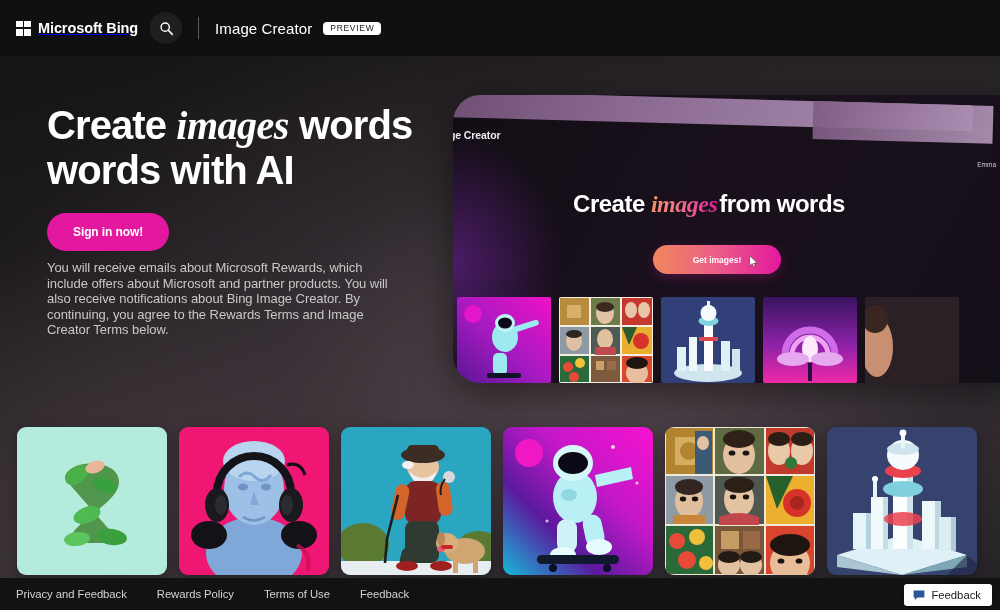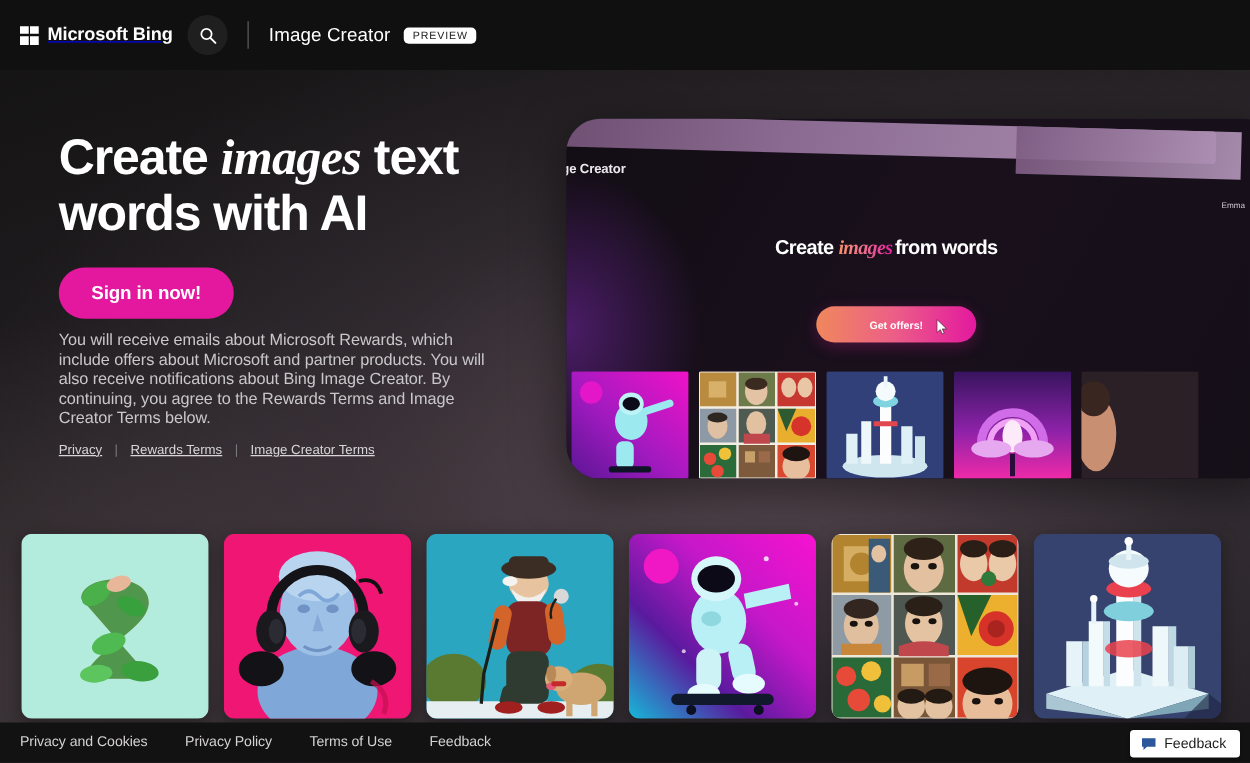--- a/index.html
+++ b/index.html
@@ -56,21 +56,21 @@
     font-size:40px; line-height:45px; font-weight:800;
     letter-spacing:-0.9px; color:#fff;
   }
   .hero-h1 .it {
     font-family:"Liberation Serif", serif;
     font-style:italic; font-weight:700; letter-spacing:-0.5px;
   }
   .signin-btn {
     margin-top:20px; display:inline-block;
     background:#e3189f; color:#fff;
-    font-size:15px; font-weight:700;
+    font-size:12px; font-weight:700;
     padding:12px 26px; border-radius:24px;
     border:none; cursor:pointer; letter-spacing:-0.1px;
   }
   .disc-title {
     margin-top:26px; font-size:11.6px; font-weight:700; color:#f2f2f2;
     letter-spacing:-0.05px;
   }
   .disc-title a { color:#f2f2f2; text-decoration:underline; }
   .disc-body {
     margin-top:9px; font-size:13px; line-height:15.5px;
@@ -112,21 +112,21 @@
   .mock-avatar {
     width:15px; height:15px; border-radius:50%;
     background:linear-gradient(150deg,#3f7fd4,#2a5fae);
   }
   .mock-screen-glow {
     position:absolute; left:0; top:22px; width:120px; height:266px;
     background:radial-gradient(150px 180px at 0% 55%, rgba(120,40,170,0.55), rgba(60,20,90,0) 72%);
   }
   .mock-h {
     position:absolute; left:56px; top:95px; width:400px;
-    text-align:center; font-size:16px; font-weight:800;
+    text-align:center; font-size:24px; font-weight:800;
     letter-spacing:-0.5px; color:#fff;
   }
   .mock-h .it {
     font-family:"Liberation Serif", serif; font-style:italic; font-weight:700;
     background:linear-gradient(90deg,#f5906a 0%,#ef6f8e 45%,#e3189f 100%);
     -webkit-background-clip:text; background-clip:text; color:transparent;
     padding-right:2px;
   }
   .mock-cta {
     position:absolute; left:200px; top:150px; width:128px; height:29px;
@@ -206,55 +206,48 @@
       </svg>
     </button>
 
     <span class="hdr-divider"></span>
     <span class="hdr-title">Image Creator</span>
     <span class="preview-badge">PREVIEW</span>
   </div>
 
   <div class="hero-left">
     <h1 class="hero-h1">
-      <span>Create </span><span class="it">images</span><span> text</span><br>
+      <span>Create </span><span class="it">images</span><span> words</span><br>
       <span>words with AI</span>
     </h1>
 
     <button class="signin-btn">Sign in now!</button>
 
 
     <p class="disc-body">You will receive emails about Microsoft Rewards, which include offers about Microsoft and partner products. You will also receive notifications about Bing Image Creator. By continuing, you agree to the Rewards Terms and Image Creator Terms below.</p>
 
-    <p class="disc-links">
-      <a href="#">Privacy</a>
-      <span class="sep">|</span>
-      <a href="#">Rewards Terms</a>
-      <span class="sep">|</span>
-      <a href="#">Image Creator Terms</a>
-    </p>
   </div>
 
   <div class="mockup">
     <div class="mock-screen-glow"></div>
     <div class="bezel"></div>
     <div class="bezel2"></div>
 
     <div class="mock-title">ge Creator</div>
 
     <div class="mock-user">
       <span class="mock-user-name">Emma</span>
       <span class="mock-avatar"></span>
     </div>
 
     <div class="mock-h">
       <span>Create </span><span class="it">images</span><span>from words</span>
     </div>
 
-    <div class="mock-cta">Get offers!</div>
+    <div class="mock-cta">Get images!</div>
 
     <svg class="mock-cursor" viewBox="0 0 10 13">
       <path d="M0.6 0.6 L0.6 11 L3.2 8.6 L4.9 12.2 L6.4 11.5 L4.8 8.1 L8.3 8.1 Z" fill="#ffffff" stroke="#222" stroke-width="0.5"></path>
     </svg>
 
     <div class="mock-thumbs">
 
       <div class="mock-thumb">
         <svg class="art" viewBox="0 0 94 86" preserveAspectRatio="none">
           <defs>
@@ -535,22 +528,22 @@
         <circle cx="76" cy="6" r="3.4" fill="#fff"></circle>
         <rect x="46" y="54" width="4" height="18" fill="#e6f3f8"></rect>
         <circle cx="48" cy="52" r="3" fill="#fff"></circle>
         <ellipse cx="76" cy="92" rx="19" ry="7" fill="#e9424e" opacity="0.85"></ellipse>
         <path d="M140 128 L150 136 L150 148 L120 148 Z" fill="#1c2440" opacity="0.6"></path>
       </svg>
     </div>
   </div>
 
   <div class="footer">
-    <a href="#">Privacy and Cookies</a>
-    <a href="#">Privacy Policy</a>
+    <a href="#">Privacy and Feedback</a>
+    <a href="#">Rewards Policy</a>
     <a href="#">Terms of Use</a>
     <a href="#">Feedback</a>
   </div>
 
   <button class="fb-btn">
     <svg class="fb-icon" viewBox="0 0 12 11">
       <path d="M0.6 0.6 H11.4 V7.4 H4.6 L1.8 10 V7.4 H0.6 Z" fill="#2b579a"></path>
     </svg>
     <span>Feedback</span>
   </button>

